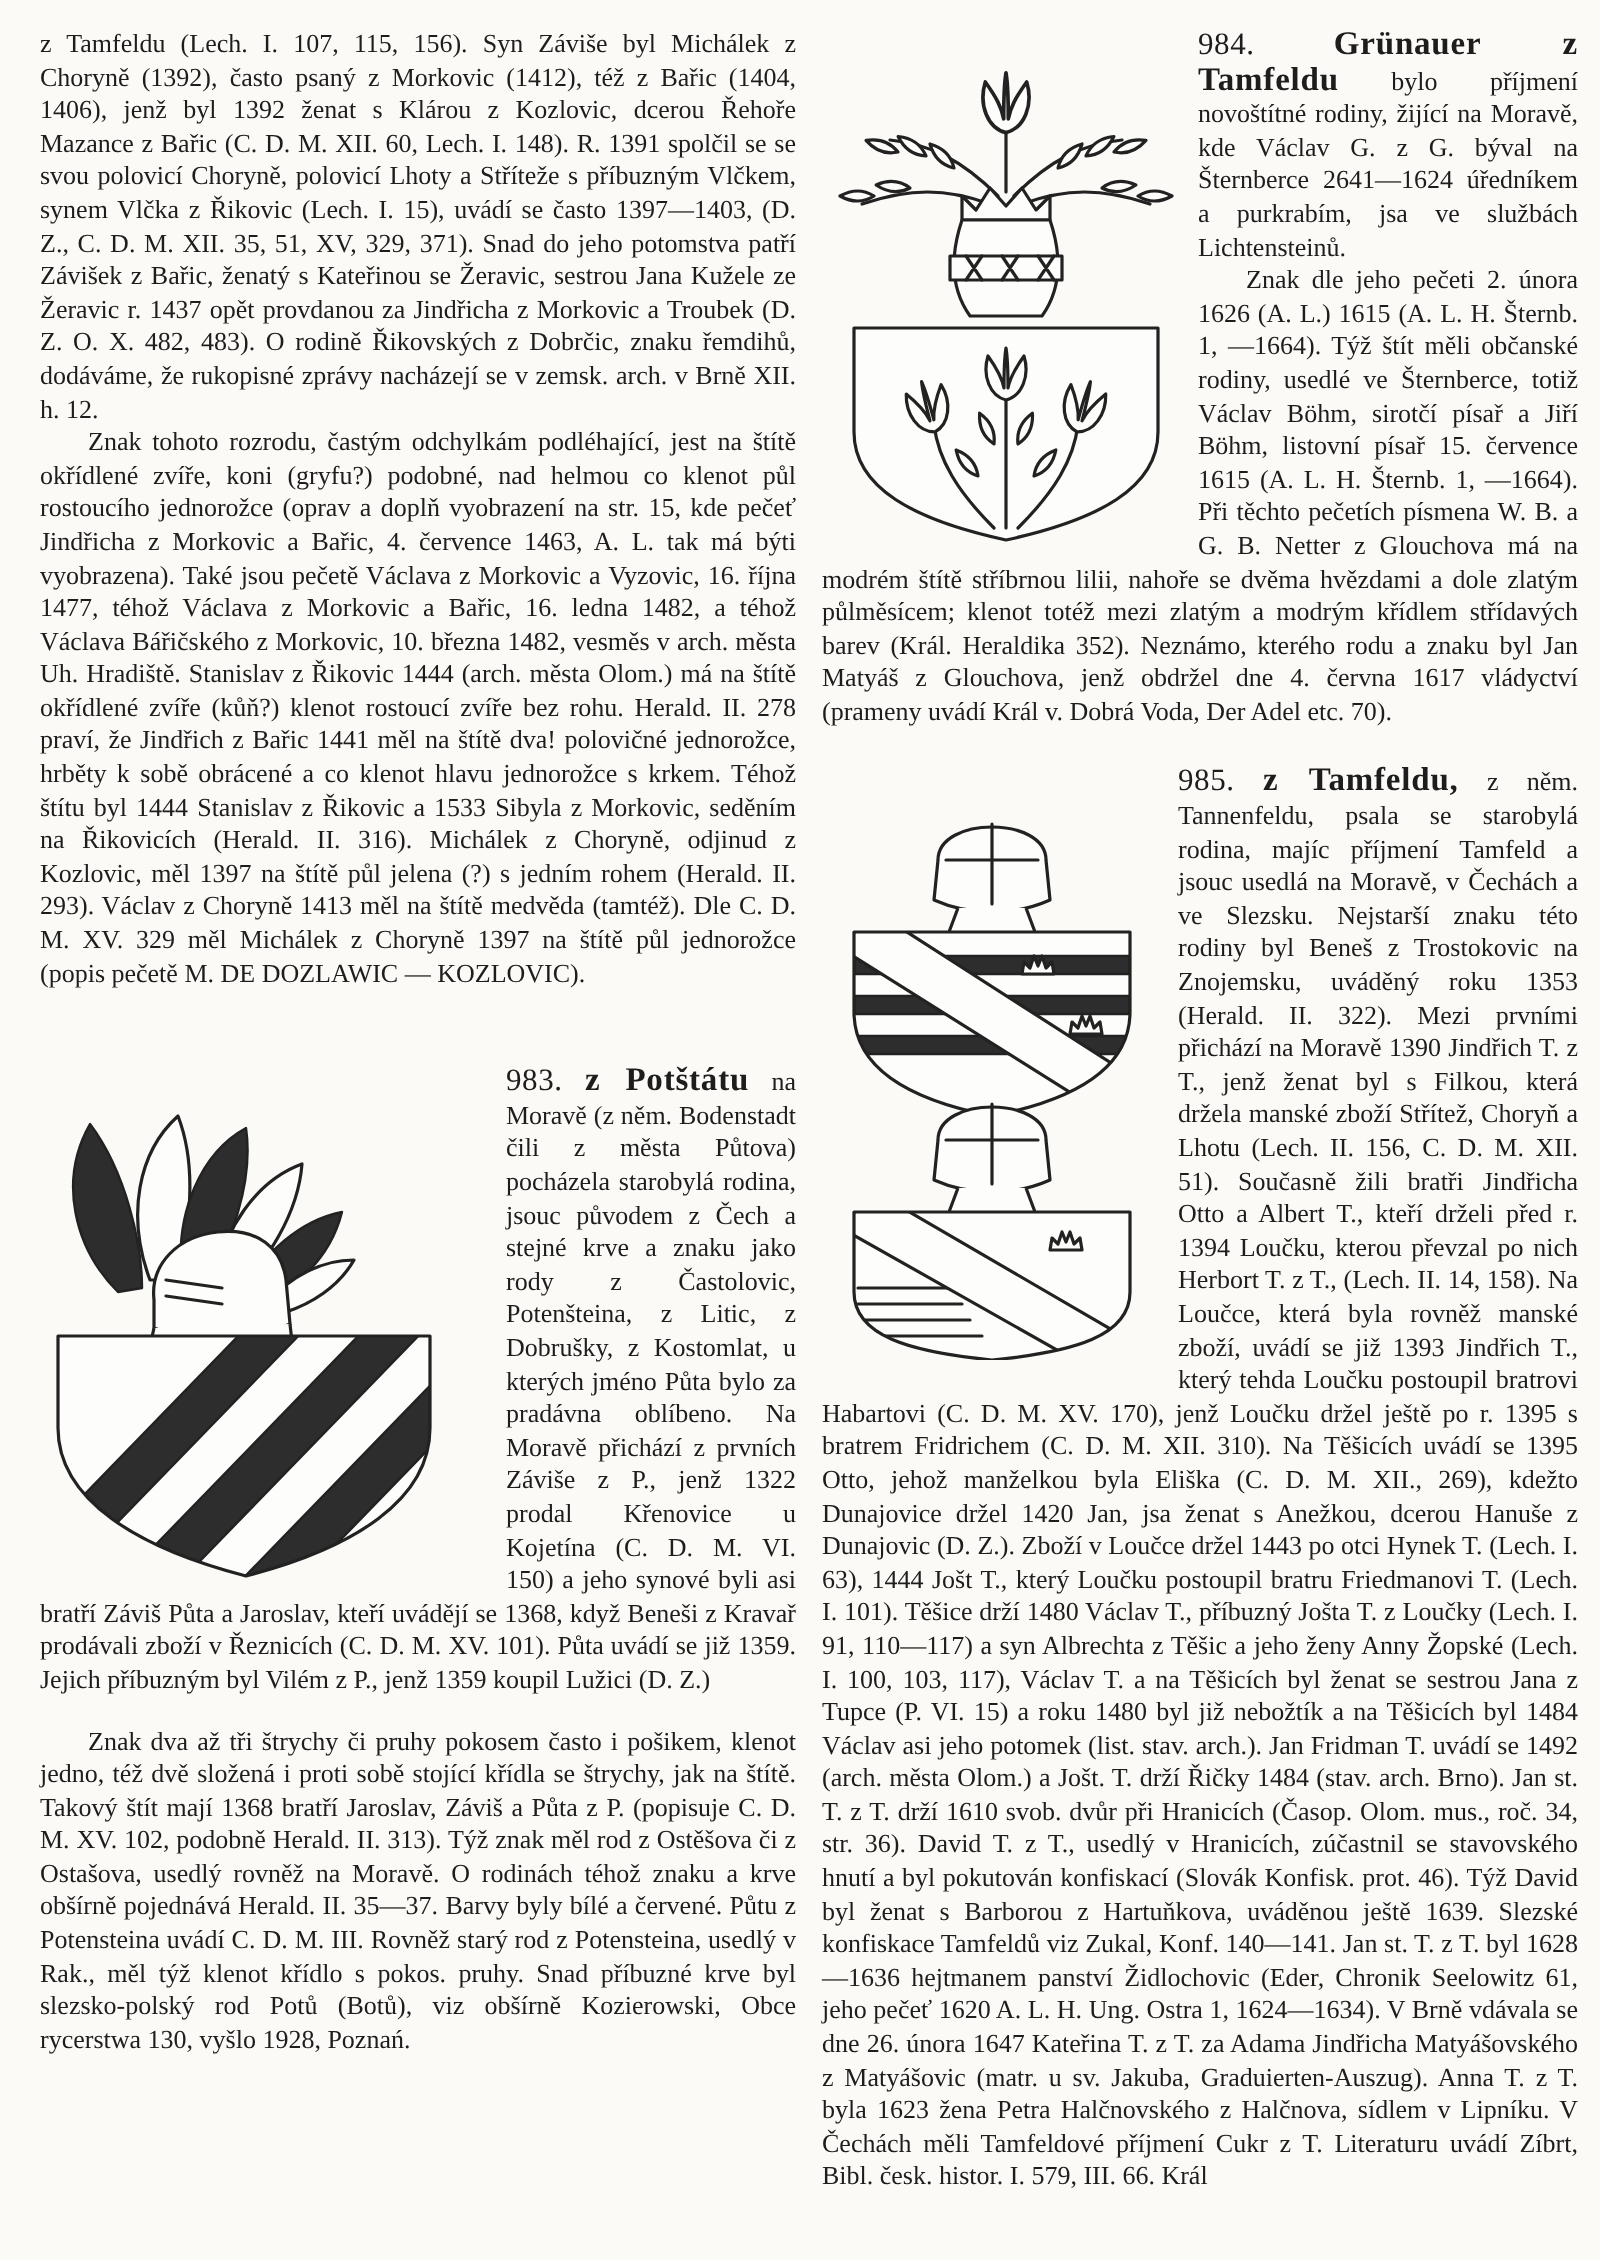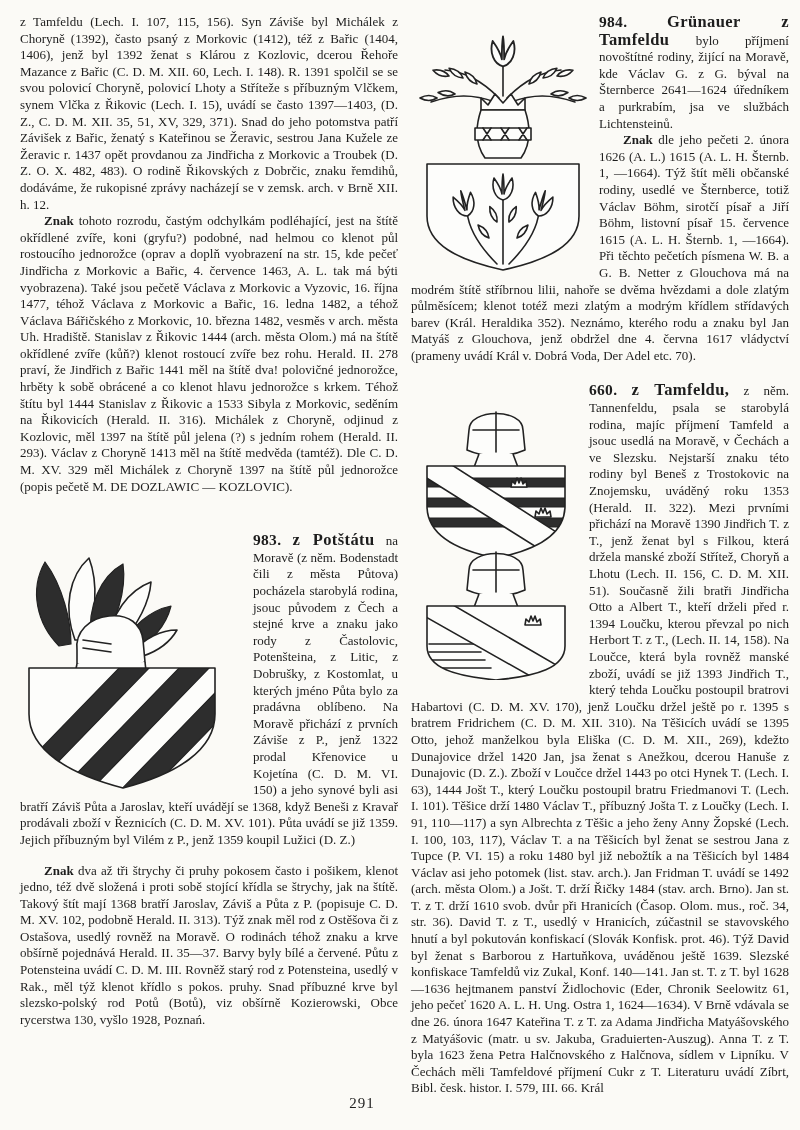--- a/index.html
+++ b/index.html
@@ -8,26 +8,26 @@
     background:#fbfaf6;
     color:#1d1d1d;
     font-family:"Liberation Serif","DejaVu Serif",serif;
     overflow:hidden;
   }
   .page{position:relative;width:724px;height:1130px;box-sizing:border-box;padding:14px 15px 0 20px;}
   .columns{display:flex;gap:13px;}
   .col{width:378px;flex:0 0 378px;}
   p{margin:0;font-size:13px;line-height:16.6px;text-align:justify;hyphens:auto;-webkit-hyphens:auto;}
   .indent{text-indent:24px;}
-  .lead{font-weight:bold;}
+  .lead{font-weight:normal;}
   .mt-para{}
   .mt-entry{margin-top:37px;}
   .mt-znak{margin-top:14px;}
   .mt-entry2{margin-top:18px;}
-  .entry-number{font-size:15.5px;letter-spacing:.3px;font-weight:bold;}
+  .entry-number{font-size:15.5px;letter-spacing:.3px;}
   .entry-title{font-weight:bold;font-size:16.5px;letter-spacing:.4px;}
   .coa{float:left;margin:18px 12px 5px 0;}
   .coa svg{display:block;}
   .page-number{position:absolute;left:0;right:0;bottom:18px;text-align:center;font-size:15px;letter-spacing:1px;}
   svg .ln{stroke:#222;stroke-width:1.6;fill:none;stroke-linejoin:round;stroke-linecap:round;}
   svg .wh{stroke:#222;stroke-width:1.6;fill:#fdfdfb;stroke-linejoin:round;}
   svg .dk{stroke:#222;stroke-width:1.2;fill:#2d2d2d;stroke-linejoin:round;}
 </style>
 </head>
 <body>
@@ -170,21 +170,20 @@
               <use href="#hlm" transform="translate(0,140)"></use>
               <g clip-path="url(#shB)">
                 <rect x="10" y="204" width="142" height="100" fill="#fdfdfb"></rect>
                 <path class="ln" d="M14,244 L70,244 M14,252 L66,252 M14,260 L70,260 M14,268 L76,268"></path>
                 <path class="wh" d="M2,212 L26,198 L160,276 L140,290 Z"></path>
               </g>
               <path class="ln" stroke-width="2" d="M12,206 L150,206 L150,246 C150,268 122,276 81,280 C40,276 12,268 12,246 Z"></path>
               <use href="#crn" transform="translate(110,216)"></use>
             </svg>
           </span>
-          <span class="entry-number">660.</span>
+          <span class="entry-number">985.</span>
           <b class="entry-title">z Tamfeldu,</b><span> z něm. Tannenfeldu, psala se starobylá rodina, majíc příjmení Tamfeld a jsouc usedlá na Moravě, v Čechách a ve Slezsku. Nejstarší znaku této rodiny byl Beneš z Trostokovic na Znojemsku, uváděný roku 1353 (Herald. II. 322). Mezi prvními přichází na Moravě 1390 Jindřich T. z T., jenž ženat byl s Filkou, která držela manské zboží Střítež, Choryň a Lhotu (Lech. II. 156, C. D. M. XII. 51). Současně žili bratři Jindřicha Otto a Albert T., kteří drželi před r. 1394 Loučku, kterou převzal po nich Herbort T. z T., (Lech. II. 14, 158). Na Loučce, která byla rovněž manské zboží, uvádí se již 1393 Jindřich T., který tehda Loučku postoupil bratrovi Habartovi (C. D. M. XV. 170), jenž Loučku držel ještě po r. 1395 s bratrem Fridrichem (C. D. M. XII. 310). Na Těšicích uvádí se 1395 Otto, jehož manželkou byla Eliška (C. D. M. XII., 269), kdežto Dunajovice držel 1420 Jan, jsa ženat s Anežkou, dcerou Hanuše z Dunajovic (D. Z.). Zboží v Loučce držel 1443 po otci Hynek T. (Lech. I. 63), 1444 Jošt T., který Loučku postoupil bratru Friedmanovi T. (Lech. I. 101). Těšice drží 1480 Václav T., příbuzný Jošta T. z Loučky (Lech. I. 91, 110—117) a syn Albrechta z Těšic a jeho ženy Anny Žopské (Lech. I. 100, 103, 117), Václav T. a na Těšicích byl ženat se sestrou Jana z Tupce (P. VI. 15) a roku 1480 byl již nebožtík a na Těšicích byl 1484 Václav asi jeho potomek (list. stav. arch.). Jan Fridman T. uvádí se 1492 (arch. města Olom.) a Jošt. T. drží Řičky 1484 (stav. arch. Brno). Jan st. T. z T. drží 1610 svob. dvůr při Hranicích (Časop. Olom. mus., roč. 34, str. 36). David T. z T., usedlý v Hranicích, zúčastnil se stavovského hnutí a byl pokutován konfiskací (Slovák Konfisk. prot. 46). Týž David byl ženat s Barborou z Hartuňkova, uváděnou ještě 1639. Slezské konfiskace Tamfeldů viz Zukal, Konf. 140—141. Jan st. T. z T. byl 1628—1636 hejtmanem panství Židlochovic (Eder, Chronik Seelowitz 61, jeho pečeť 1620 A. L. H. Ung. Ostra 1, 1624—1634). V Brně vdávala se dne 26. února 1647 Kateřina T. z T. za Adama Jindřicha Matyášovského z Matyášovic (matr. u sv. Jakuba, Graduierten-Auszug). Anna T. z T. byla 1623 žena Petra Halčnovského z Halčnova, sídlem v Lipníku. V Čechách měli Tamfeldové příjmení Cukr z T. Literaturu uvádí Zíbrt, Bibl. česk. histor. I. 579, III. 66. Král</span>
         </p>
       </div>
     </div>
   </div>
 
-  <div class="page-number">291</div>
 </div>
 
 </body></html>

